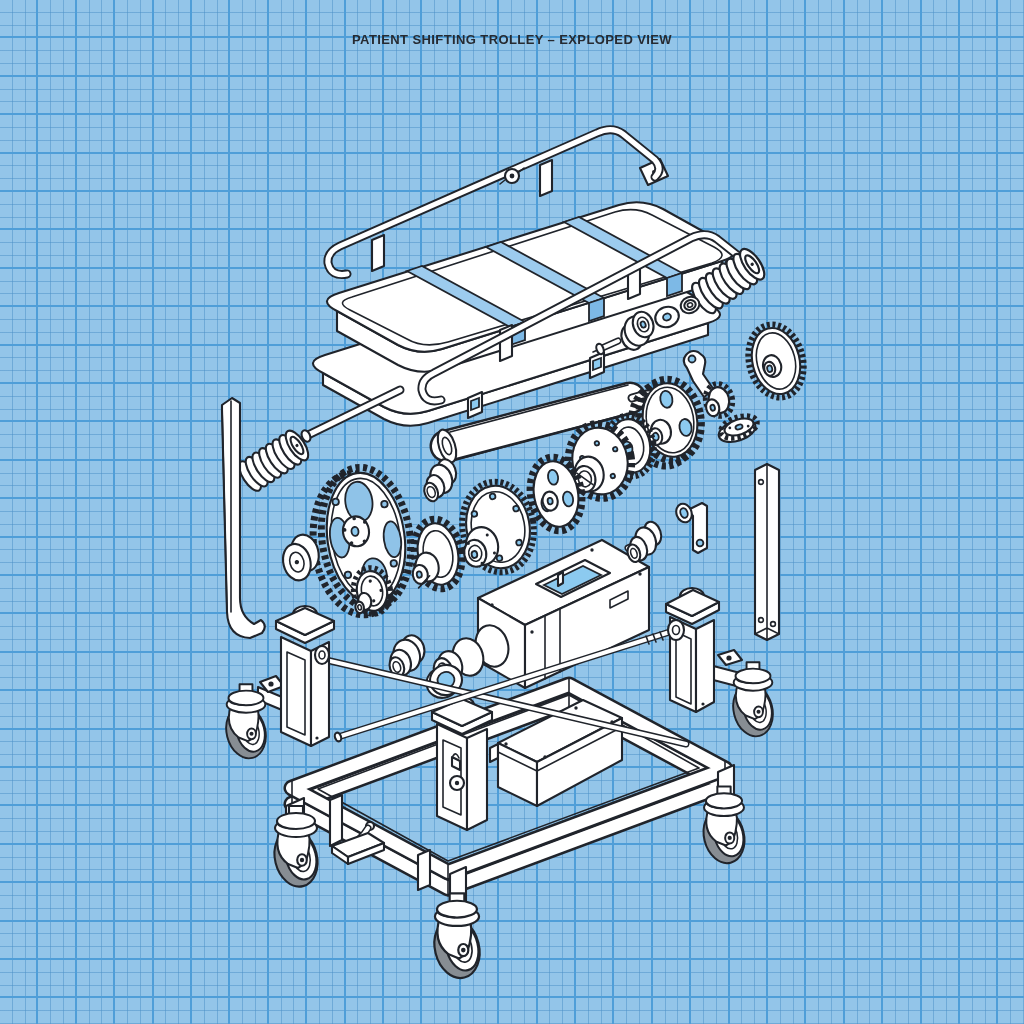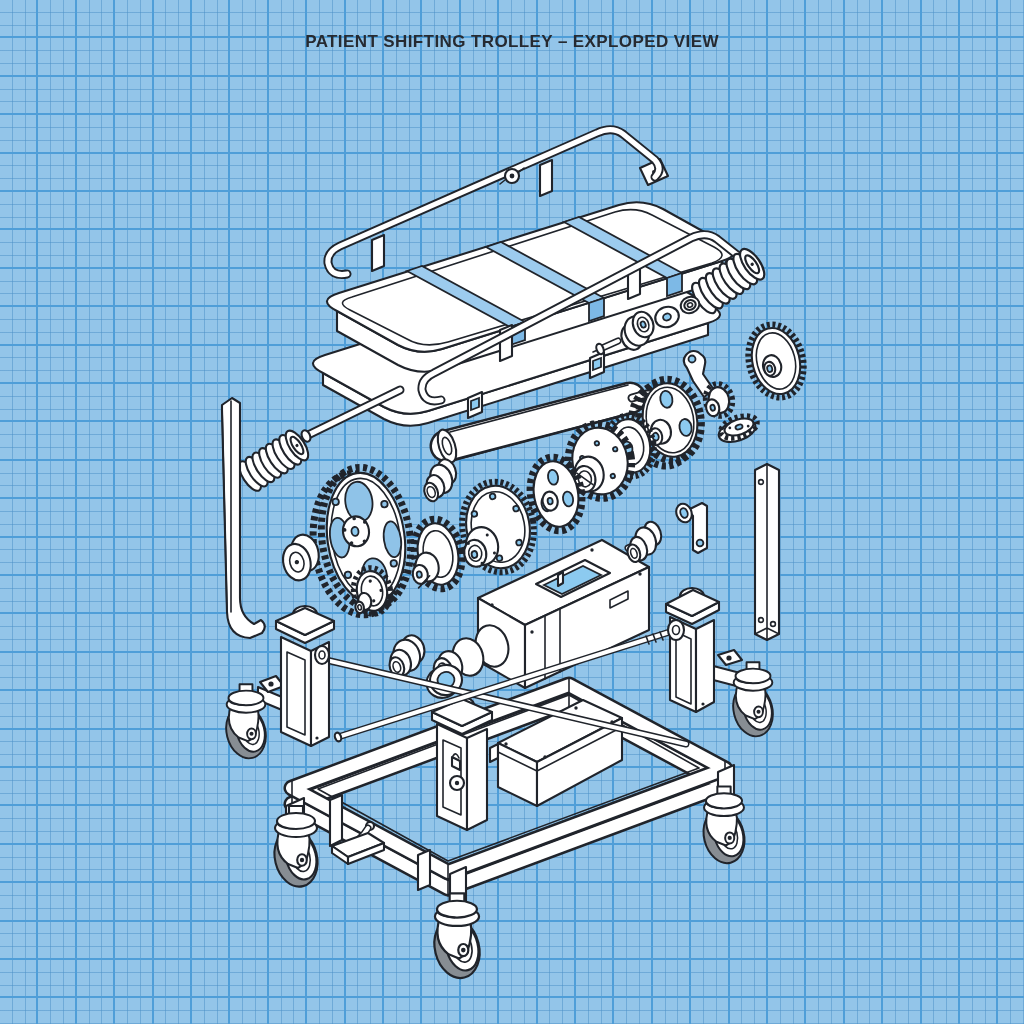--- a/index.html
+++ b/index.html
@@ -14,21 +14,21 @@
     position:relative;width:1024px;height:1024px;overflow:hidden;
     background-color:var(--paper);
     background-image:
       repeating-linear-gradient(to right, transparent 0 36.4px, var(--grid-major) 36.4px 38.4px),
       repeating-linear-gradient(to bottom, transparent 0 36.4px, var(--grid-major) 36.4px 38.4px),
       repeating-linear-gradient(to right, transparent 0 11.8px, var(--grid-minor) 11.8px 12.8px),
       repeating-linear-gradient(to bottom, transparent 0 11.8px, var(--grid-minor) 11.8px 12.8px);
   }
   .title{
     position:absolute;top:32px;left:0;width:100%;text-align:center;
-    font-size:17px;font-weight:700;letter-spacing:.4px;color:var(--title-color);
+    font-size:13px;font-weight:700;letter-spacing:.4px;color:var(--title-color);
   }
   svg{position:absolute;left:0;top:0;}
   .w{fill:var(--part-white);stroke:var(--ink);stroke-width:2.1;stroke-linejoin:round;stroke-linecap:round;}
   .ln{fill:none;stroke:var(--ink);stroke-width:1.6;stroke-linejoin:round;stroke-linecap:round;}
   .ink{fill:var(--ink);stroke:none;}
   .hole{fill:var(--accent-blue);stroke:var(--ink);stroke-width:1.8;}
   .cut{fill:var(--cutout-blue);stroke:var(--ink);stroke-width:1.8;}
   .strap{fill:var(--strap-blue);stroke:var(--ink);stroke-width:1.8;}
   .strapd{fill:var(--strap-dark);stroke:var(--ink);stroke-width:1.8;}
   .tire{fill:var(--tire-grey);stroke:var(--ink);stroke-width:2.1;}

